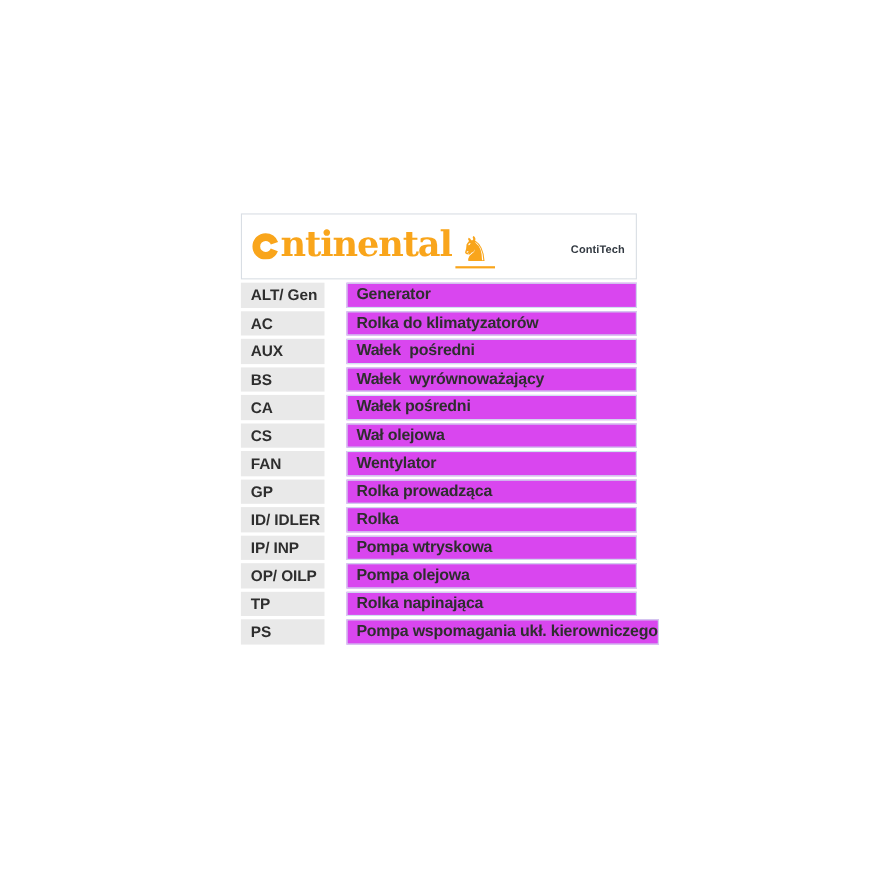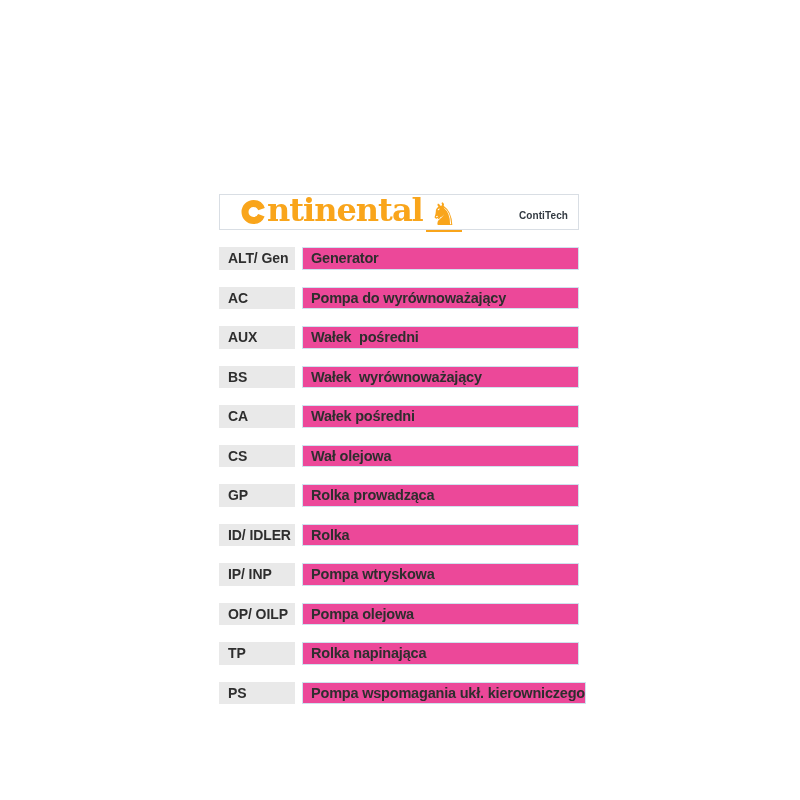--- a/index.html
+++ b/index.html
@@ -10,27 +10,27 @@
     font-family: "Liberation Sans", sans-serif;
   }
   .sheet {
     position: absolute;
     left: 219px; top: 194px;
     width: 360px;
   }
   
   .header {
     box-sizing: border-box;
-    height: 36px;
+    height: 60px;
     border: 1px solid #D9DEE4;
     background: #FFFFFF;
     display: flex;
     align-items: center;
     justify-content: space-between;
-    padding: 0 10px 0 21px;
+    padding: 0 10px 0 9px;
   }
   .logo {
     white-space: nowrap;
     color: #F9A51B;
     line-height: 1;
     margin-top: 2px;
   }
   .co-ring {
     display: inline-block;
     width: 25px; height: 25px;
@@ -58,39 +58,39 @@
     font-weight: bold;
     font-size: 10px;
     color: #333A42;
     letter-spacing: 0.1px;
     margin-top: 7px;
   }
   
   .row {
     display: grid;
     grid-template-columns: 76px 1fr;
-    column-gap: 7px;
+    column-gap: 20px;
     height: 22.5px;
-    margin-top: 17px;
+    margin-top: 3px;
   }
   .abbr {
     box-sizing: border-box;
     background: #E9E9E9;
     display: flex;
     align-items: center;
     padding-left: 9px;
     font-weight: bold;
     font-size: 14px;
     letter-spacing: -0.1px;
     color: #2E2E2E;
     white-space: pre;
   }
   .desc {
     box-sizing: border-box;
-    background: #ec4899;
+    background: #d946ef;
     border: 1px solid #CFE2EE;
     display: flex;
     align-items: center;
     padding-left: 8px;
     font-weight: bold;
     font-size: 14.5px;
     letter-spacing: -0.2px;
     color: #2E2E2E;
     white-space: pre;
   }
@@ -110,37 +110,41 @@
     </div>
     <div class="subbrand">ContiTech</div>
   </div>
 
   <div class="row">
     <div class="abbr">ALT/ Gen</div>
     <div class="desc">Generator</div>
   </div>
   <div class="row">
     <div class="abbr">AC</div>
-    <div class="desc">Pompa do wyrównoważający</div>
+    <div class="desc">Rolka do klimatyzatorów</div>
   </div>
   <div class="row">
     <div class="abbr">AUX</div>
     <div class="desc">Wałek  pośredni</div>
   </div>
   <div class="row">
     <div class="abbr">BS</div>
     <div class="desc">Wałek  wyrównoważający</div>
   </div>
   <div class="row">
     <div class="abbr">CA</div>
     <div class="desc">Wałek pośredni</div>
   </div>
   <div class="row">
     <div class="abbr">CS</div>
     <div class="desc">Wał olejowa</div>
+  </div>
+  <div class="row">
+    <div class="abbr">FAN</div>
+    <div class="desc">Wentylator</div>
   </div>
   <div class="row">
     <div class="abbr">GP</div>
     <div class="desc">Rolka prowadząca</div>
   </div>
   <div class="row">
     <div class="abbr">ID/ IDLER</div>
     <div class="desc">Rolka</div>
   </div>
   <div class="row">

